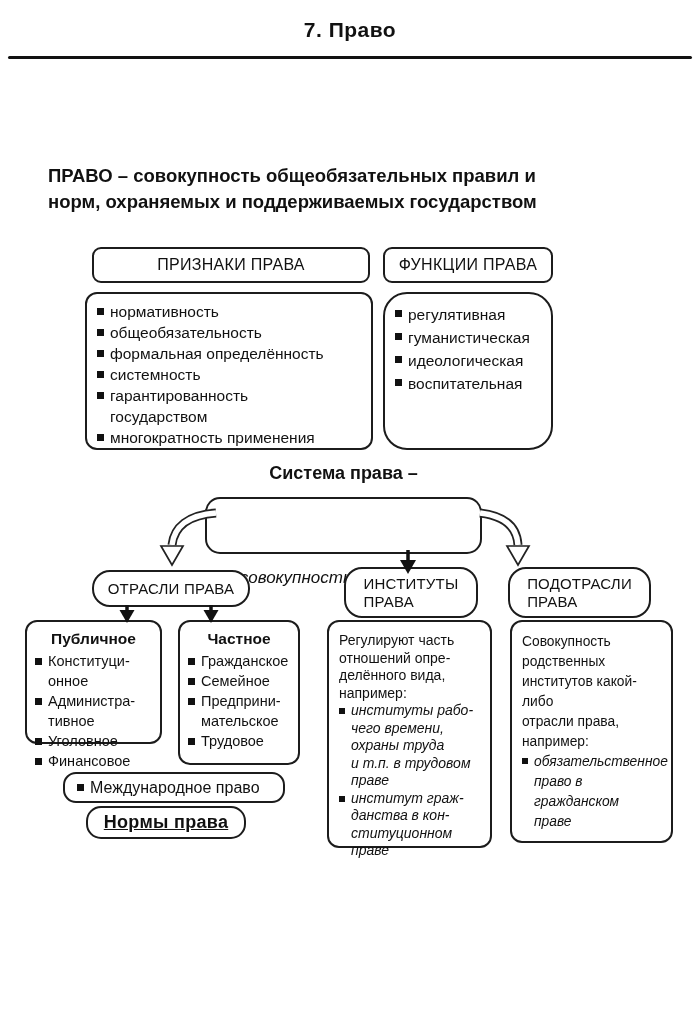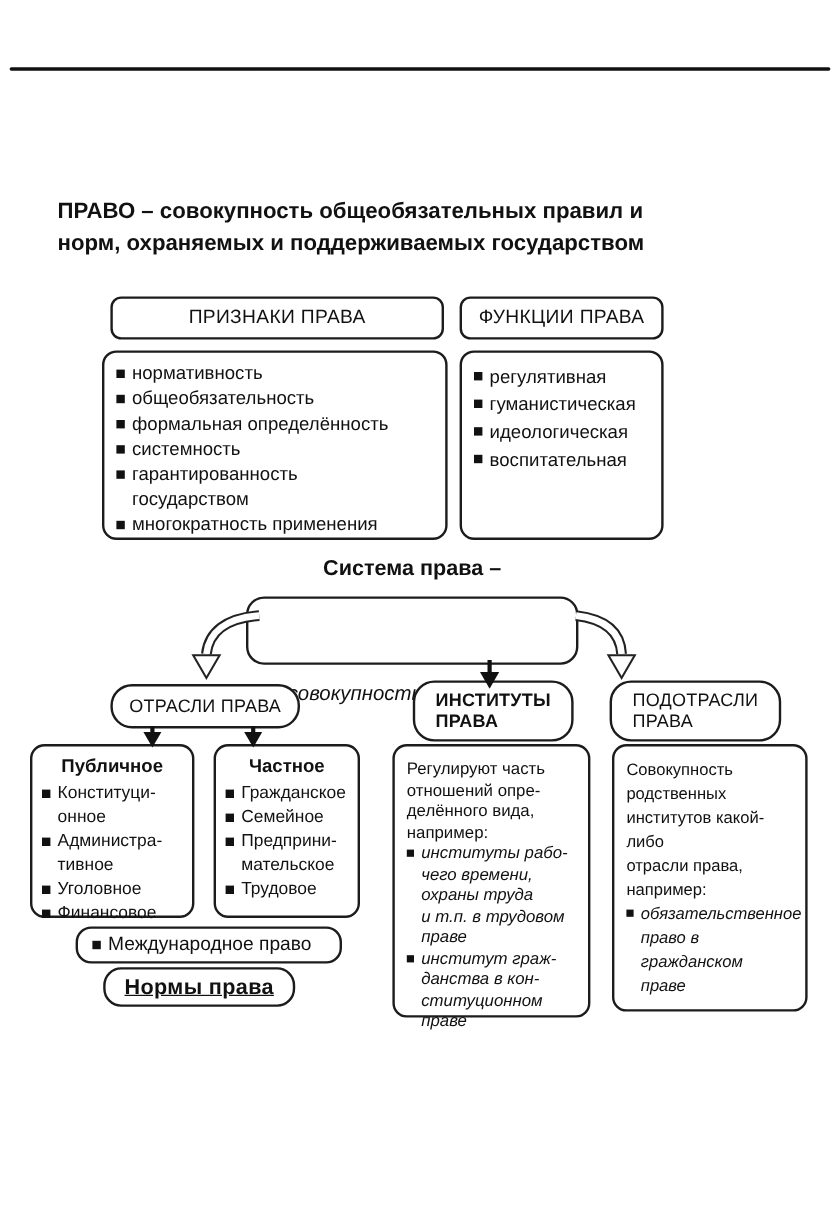--- a/index.html
+++ b/index.html
@@ -18,21 +18,21 @@
   .hdr { display:flex; align-items:center; justify-content:center; text-align:center;
     font-size:16px; letter-spacing:.3px; border-radius:9px; }
 
   .list { padding:7px 8px 4px 10px; }
   .li { display:flex; align-items:flex-start; }
   .sq { width:7px; height:7px; background:#111; flex:none; margin:7px 6px 0 0; }
   .sq.small { width:6px; height:6px; margin-top:6px; }
   .li-text { white-space:pre-line; }
 
   .priznaki-list .li-text { font-size:15.5px; line-height:21px; }
-  .funkcii-list { padding-top:9px; }
+  .funkcii-list { padding-top:9px;border-radius:24px; }
   .funkcii-list .li-text { font-size:15.5px; line-height:23px; }
 
   .sistema { display:flex; flex-direction:column; align-items:center; justify-content:center;
     border-width:2.5px; border-radius:15px; }
   .sistema-title { font-size:18px; font-weight:bold; line-height:21px; }
   .sistema-sub { font-size:17px; font-style:italic; line-height:21px;margin-top:44px; }
 
   .branch { display:flex; align-items:center; justify-content:center; 
     font-size:15px; line-height:18px; border-radius:18px; white-space:pre-line; letter-spacing:.2px; }
 
@@ -52,20 +52,21 @@
   .normy { display:flex; align-items:center; justify-content:center;
     font-size:18px; font-weight:bold; border-radius:15px; letter-spacing:.3px;text-decoration:underline; }
 
   .arrows { position:absolute; left:0; top:0; width:700px; height:1027px; pointer-events:none; }
 </style>
 </head>
 <body>
 
 <div class="page">
 
+  <div class="page-title">7. Право</div>
   <div class="top-rule"></div>
 
   <div class="definition">ПРАВО – совокупность общеобязательных правил и
 норм, охраняемых и поддерживаемых государством</div>
 
   <div class="rbox hdr" style="left:92px; top:247px; width:278px; height:36px;">ПРИЗНАКИ ПРАВА</div>
   <div class="rbox hdr" style="left:383px; top:247px; width:170px; height:36px;">ФУНКЦИИ ПРАВА</div>
 
   <div class="rbox list priznaki-list" style="left:85px; top:292px; width:288px; height:158px;">
     <div class="li">
@@ -113,26 +114,26 @@
         <span class="li-text">воспитательная</span>
       </div>
   </div>
 
   <div class="rbox sistema" style="left:205px; top:497px; width:277px; height:57px;gap:39px;">
     <div class="sistema-title">Система права –</div>
     <div class="sistema-sub">совокупность норм права</div>
   </div>
 
   <div class="rbox branch" style="left:92px; top:570px; width:158px; height:37px;">ОТРАСЛИ ПРАВА</div>
-  <div class="rbox branch" style="left:344px; top:567px; width:134px; height:51px;font-weight:bold;">ИНСТИТУТЫ
+  <div class="rbox branch" style="left:344px; top:567px; width:134px; height:51px;">ИНСТИТУТЫ
 ПРАВА</div>
   <div class="rbox branch" style="left:508px; top:567px; width:143px; height:51px;">ПОДОТРАСЛИ
 ПРАВА</div>
 
-  <div class="rbox" style="left:25px; top:620px; width:137px; height:145px;">
+  <div class="rbox" style="left:25px; top:620px; width:137px; height:124px;">
     <div class="cat-title">Публичное</div>
     <div class="cat-list">
       <div class="li">
           <span class="sq"></span>
           <span class="li-text">Конституци-
 онное</span>
         </div>
       <div class="li">
           <span class="sq"></span>
           <span class="li-text">Администра-

